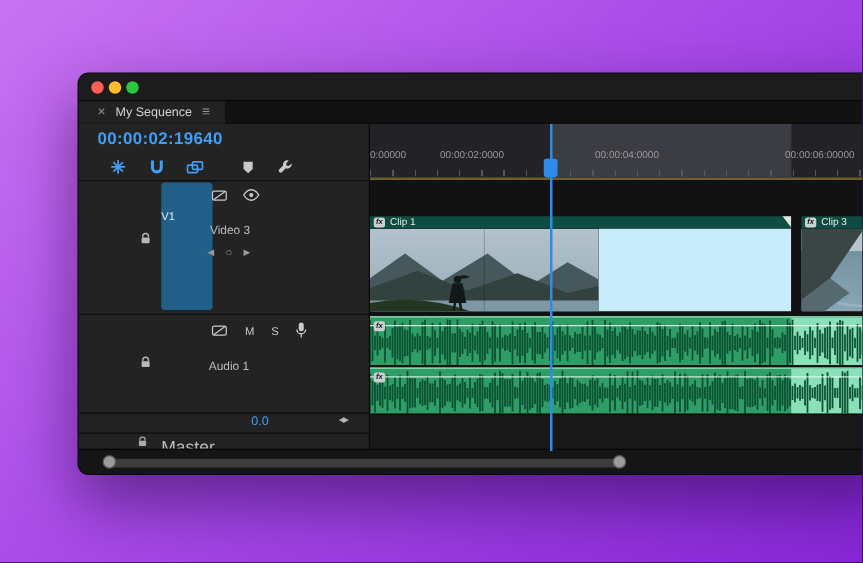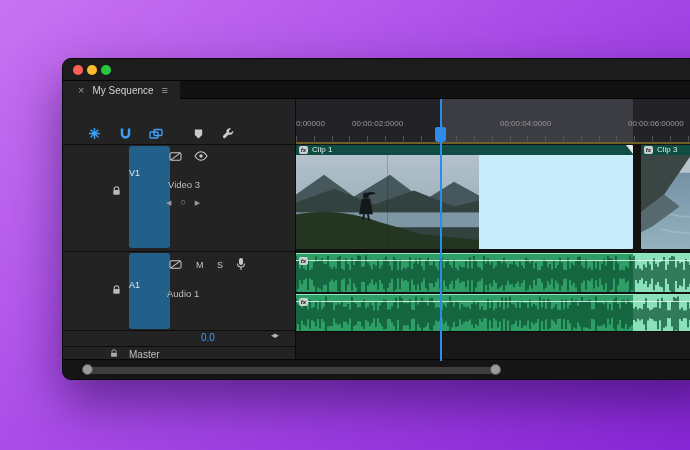--- a/index.html
+++ b/index.html
@@ -64,21 +64,21 @@
   .ph-handle { position: absolute; left: 139px; top: 28px; width: 11px; height: 15px;
                background: var(--playhead,#2d8ceb); border-radius: 2px 2px 3px 3px; z-index: 31; }
   .playhead-line { position: absolute; left: 144px; top: 0; width: 2px; height: 262px;
                    background: var(--playhead,#2d8ceb); z-index: 30; }
 
   .vtrack { position: absolute; left: 0; top: 45px; width: 427px; height: 107px; background: #121212; }
   .clip { position: absolute; top: 1px; height: 104px; overflow: hidden; border-radius: 1px; }
   .clip1 { left: 0; width: 337px; }
   .clip3 { left: 345px; width: 82px; }
   .cliphdr { position: relative; height: 10px; background: var(--clip-header,#0f4c43);
-             display: flex; align-items: center; gap: 4px; padding: 0 3px; }
+             display: flex; align-items: center; gap: 4px; padding: 0 3px; margin-top: 28px; }
   .cliplabel { font-size: 8px; color: #e2eeec; line-height: 1; white-space: nowrap; }
   .fx { display: inline-flex; align-items: center; justify-content: center; width: 9px; height: 8px;
         background: #ccd0d1; border-radius: 2px; color: #151515; font-size: 6px; font-weight: bold; font-style: italic; line-height: 1; }
   .notch { position: absolute; right: 0; top: 0; width: 0; height: 0;
            border-left: 7px solid transparent; border-top: 9px solid #e6e6e6; }
   .clipbody { position: relative; height: 94px; background: #0c0c0c; }
   .selblock { position: absolute; left: 183px; top: 0; width: 154px; height: 94px; background: var(--selection-fill,#c9ecfb); }
 
   .atrack { position: absolute; left: 0; top: 152px; width: 427px; height: 80px; background: #121212; }
   .lane { position: absolute; left: 0; width: 427px; background: var(--audio-clip,#2f9d66);
@@ -115,20 +115,21 @@
       <div class="tab">
         <span class="tab-close">×</span>
         <span class="tab-title">My Sequence</span>
         <span class="tab-menu">≡</span>
       </div>
     </div>
 
     <div class="content">
 
       <div class="headercol">
+        <div class="timecode">00:00:02:19640</div>
 
         <div class="toolbar">
           <span class="tbtn blue" style="left:24px">
             <svg width="13" height="13" viewBox="0 0 14 14">
                 <path d="M7 1v12M1 7h12M2.9 2.9l8.2 8.2M11.1 2.9 2.9 11.1" stroke="currentColor" stroke-width="1.5" fill="none"></path>
               </svg>
           </span>
           <span class="tbtn blue" style="left:55px">
             <svg width="13" height="13" viewBox="0 0 14 14">
                 <path d="M3.2 1.5v6a3.8 3.8 0 0 0 7.6 0v-6" fill="none" stroke="currentColor" stroke-width="2.6"></path>
@@ -183,23 +184,20 @@
         </div>
 
         <div class="hline" style="top:152px"></div>
 
         <span class="ticon" style="left:48px;top:185px">
           <svg width="11" height="12" viewBox="0 0 12 12">
               <path d="M3.5 5V3.9a2.5 2.5 0 0 1 5 0V5" fill="none" stroke="#b9b9b9" stroke-width="1.2"></path>
               <rect x="2.5" y="5" width="7" height="5" rx="1" fill="#b9b9b9"></rect>
             </svg>
         </span>
-        <div class="target a1">
-          <span>A1</span>
-        </div>
         <span class="ticon" style="left:106px;top:160px">
           <svg width="13" height="11" viewBox="0 0 14 12">
               <rect x="1" y="2" width="12" height="8" rx="1.5" fill="none" stroke="#c9c9c9" stroke-width="1.1"></rect>
               <path d="M2 9.6 12 2.4" stroke="#c9c9c9" stroke-width="1.1"></path>
             </svg>
         </span>
         <span class="mslabel" style="left:133px;top:161px">M</span>
         <span class="mslabel" style="left:154px;top:161px">S</span>
         <span class="ticon" style="left:173px;top:158px">
           <svg width="10" height="14" viewBox="0 0 10 14">
@@ -213,30 +211,30 @@
         <span class="gainval">0.0</span>
         <span class="panicon">◂▸</span>
 
         <div class="hline" style="top:247px"></div>
         <span class="ticon" style="left:46px;top:249px">
           <svg width="10" height="11" viewBox="0 0 12 12">
               <path d="M3.5 5V3.9a2.5 2.5 0 0 1 5 0V5" fill="none" stroke="#a9a9a9" stroke-width="1.2"></path>
               <rect x="2.5" y="5" width="7" height="5" rx="1" fill="#a9a9a9"></rect>
             </svg>
         </span>
-        <span class="trackname" style="left:66px;top:250px;font-size:10px">Master</span>
+        <span class="trackname" style="left:66px;top:250px;font-size:14px">Master</span>
       </div>
 
       <div class="timeline">
 
         <div class="ruler">
           <div class="ruler-hl"></div>
           <span class="rlabel" style="left:0">0:00000</span>
           <span class="rlabel" style="left:56px">00:00:02:0000</span>
-          <span class="rlabel" style="left:204px">00:00:04:0000</span>
+          <span class="rlabel" style="left:180px">00:00:04:0000</span>
           <span class="rlabel" style="left:332px">00:00:06:00000</span>
           <div class="rticks"></div>
           <div class="ph-handle"></div>
         </div>
 
         <div class="vtrack">
           <div class="clip clip1">
             <div class="cliphdr">
               <span class="fx">fx</span>
               <span class="cliplabel">Clip 1</span>

